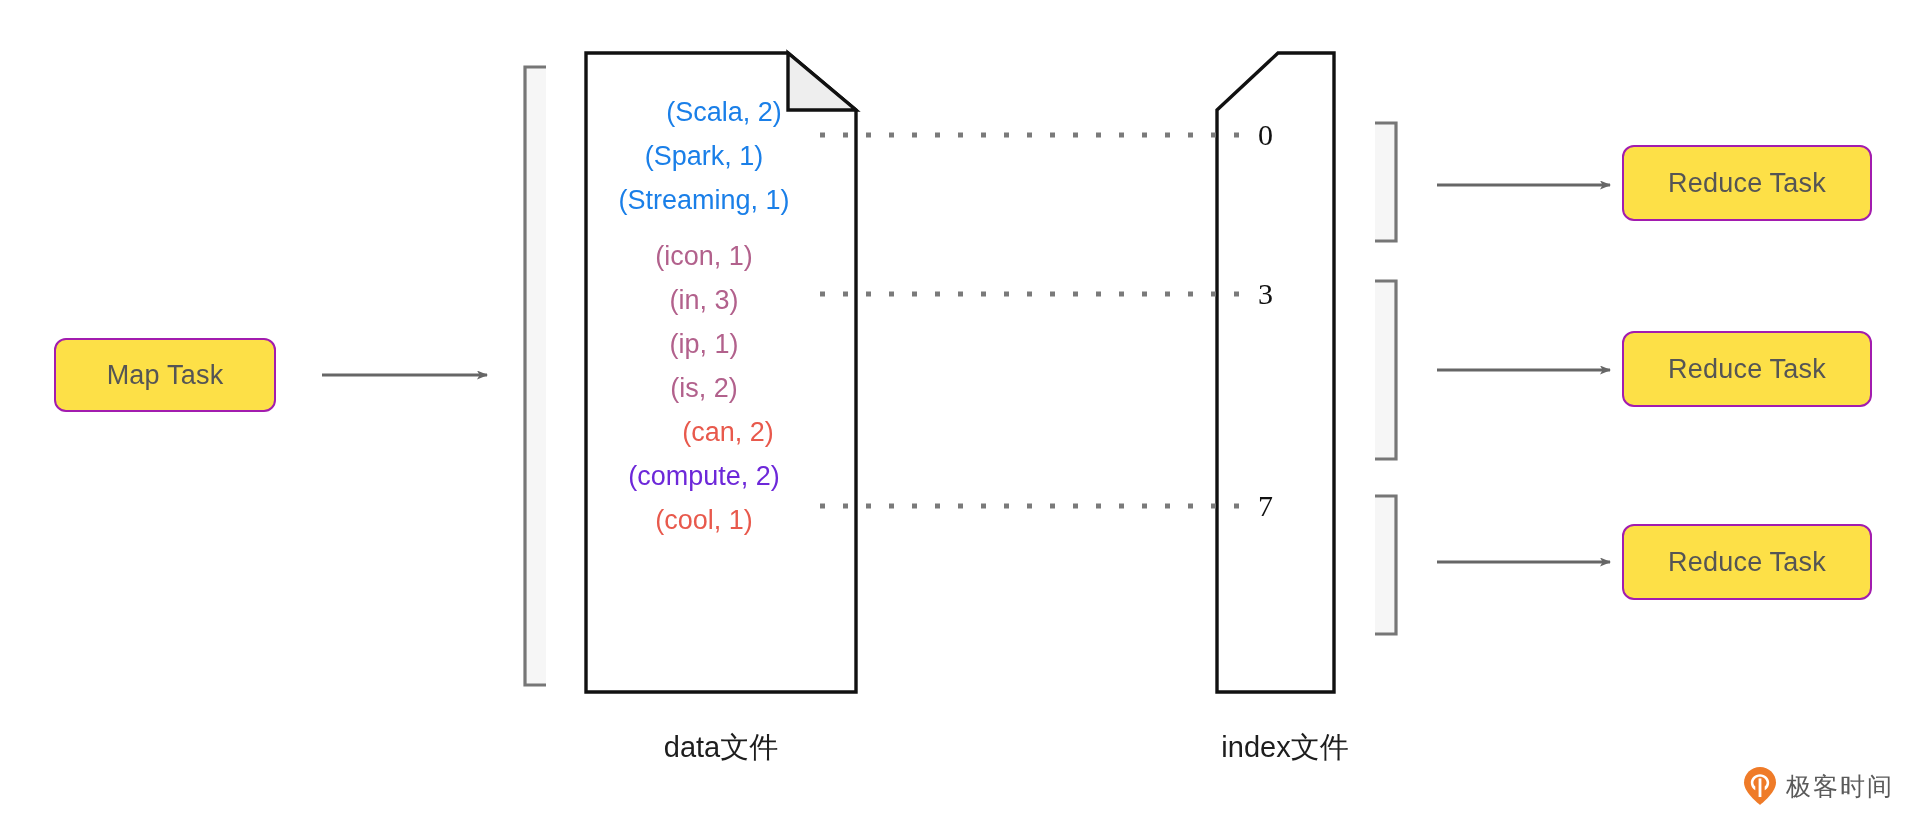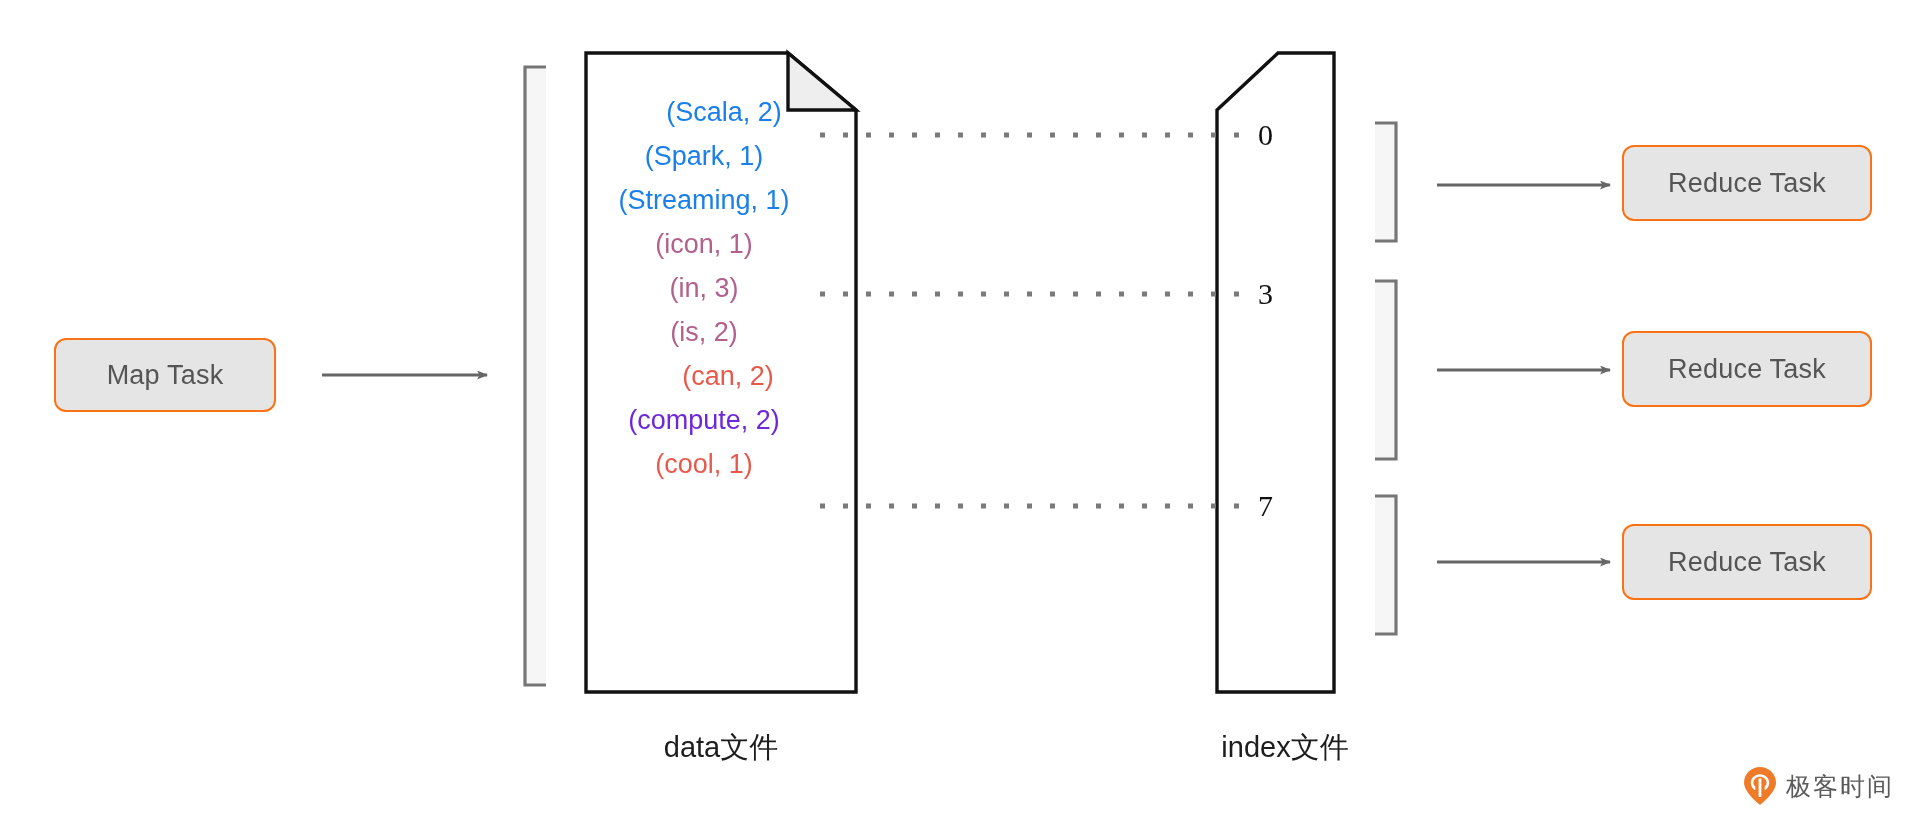--- a/index.html
+++ b/index.html
@@ -27,22 +27,22 @@
     left: 0; top: 0;
     width: 1920px;
     height: 828px;
     overflow: visible;
   }
 
   
   .task-box {
     position: absolute;
     box-sizing: border-box;
-    background: #e5e5e5;
-    border: 2px solid #f97316;
+    background: #fde047;
+    border: 2px solid #a21caf;
     border-radius: 12px;
     display: flex;
     align-items: center;
     justify-content: center;
     color: #555555;
     font-size: 27px;
     letter-spacing: 0.2px;
     font-family: "Liberation Sans", "DejaVu Sans", sans-serif;
   }
 
@@ -147,22 +147,23 @@
   </svg>
 
   <div class="task-box" style="left:54px; top:338px; width:222px; height:74px;">
     <span>Map Task</span>
   </div>
 
   <div id="data-rows">
       <div class="record" style="color: rgb(26, 127, 232); margin-left: 40px;">(Scala,  2)</div>
       <div class="record" style="color: rgb(26, 127, 232);">(Spark,  1)</div>
       <div class="record" style="color: rgb(26, 127, 232);">(Streaming,  1)</div>
-      <div class="record" style="color: rgb(178, 97, 140);">(icon,  1)</div>
+      <div class="record" style="color: rgb(178, 97, 140); margin-top: 12px;">(icon,  1)</div>
       <div class="record" style="color: rgb(178, 97, 140);">(in,  3)</div>
+      <div class="record" style="color: rgb(178, 97, 140);">(ip,  1)</div>
       <div class="record" style="color: rgb(178, 97, 140);">(is,  2)</div>
       <div class="record" style="color: rgb(232, 89, 76); margin-left: 48px;">(can,  2)</div>
       <div class="record" style="color: #6d28d9;">(compute,  2)</div>
       <div class="record" style="color: rgb(232, 89, 76);">(cool,  1)</div>
     </div>
 
   <div class="offset" style="left:1258px; top:118px;">0</div>
   <div class="offset" style="left:1258px; top:277px;">3</div>
   <div class="offset" style="left:1258px; top:489px;">7</div>
 

